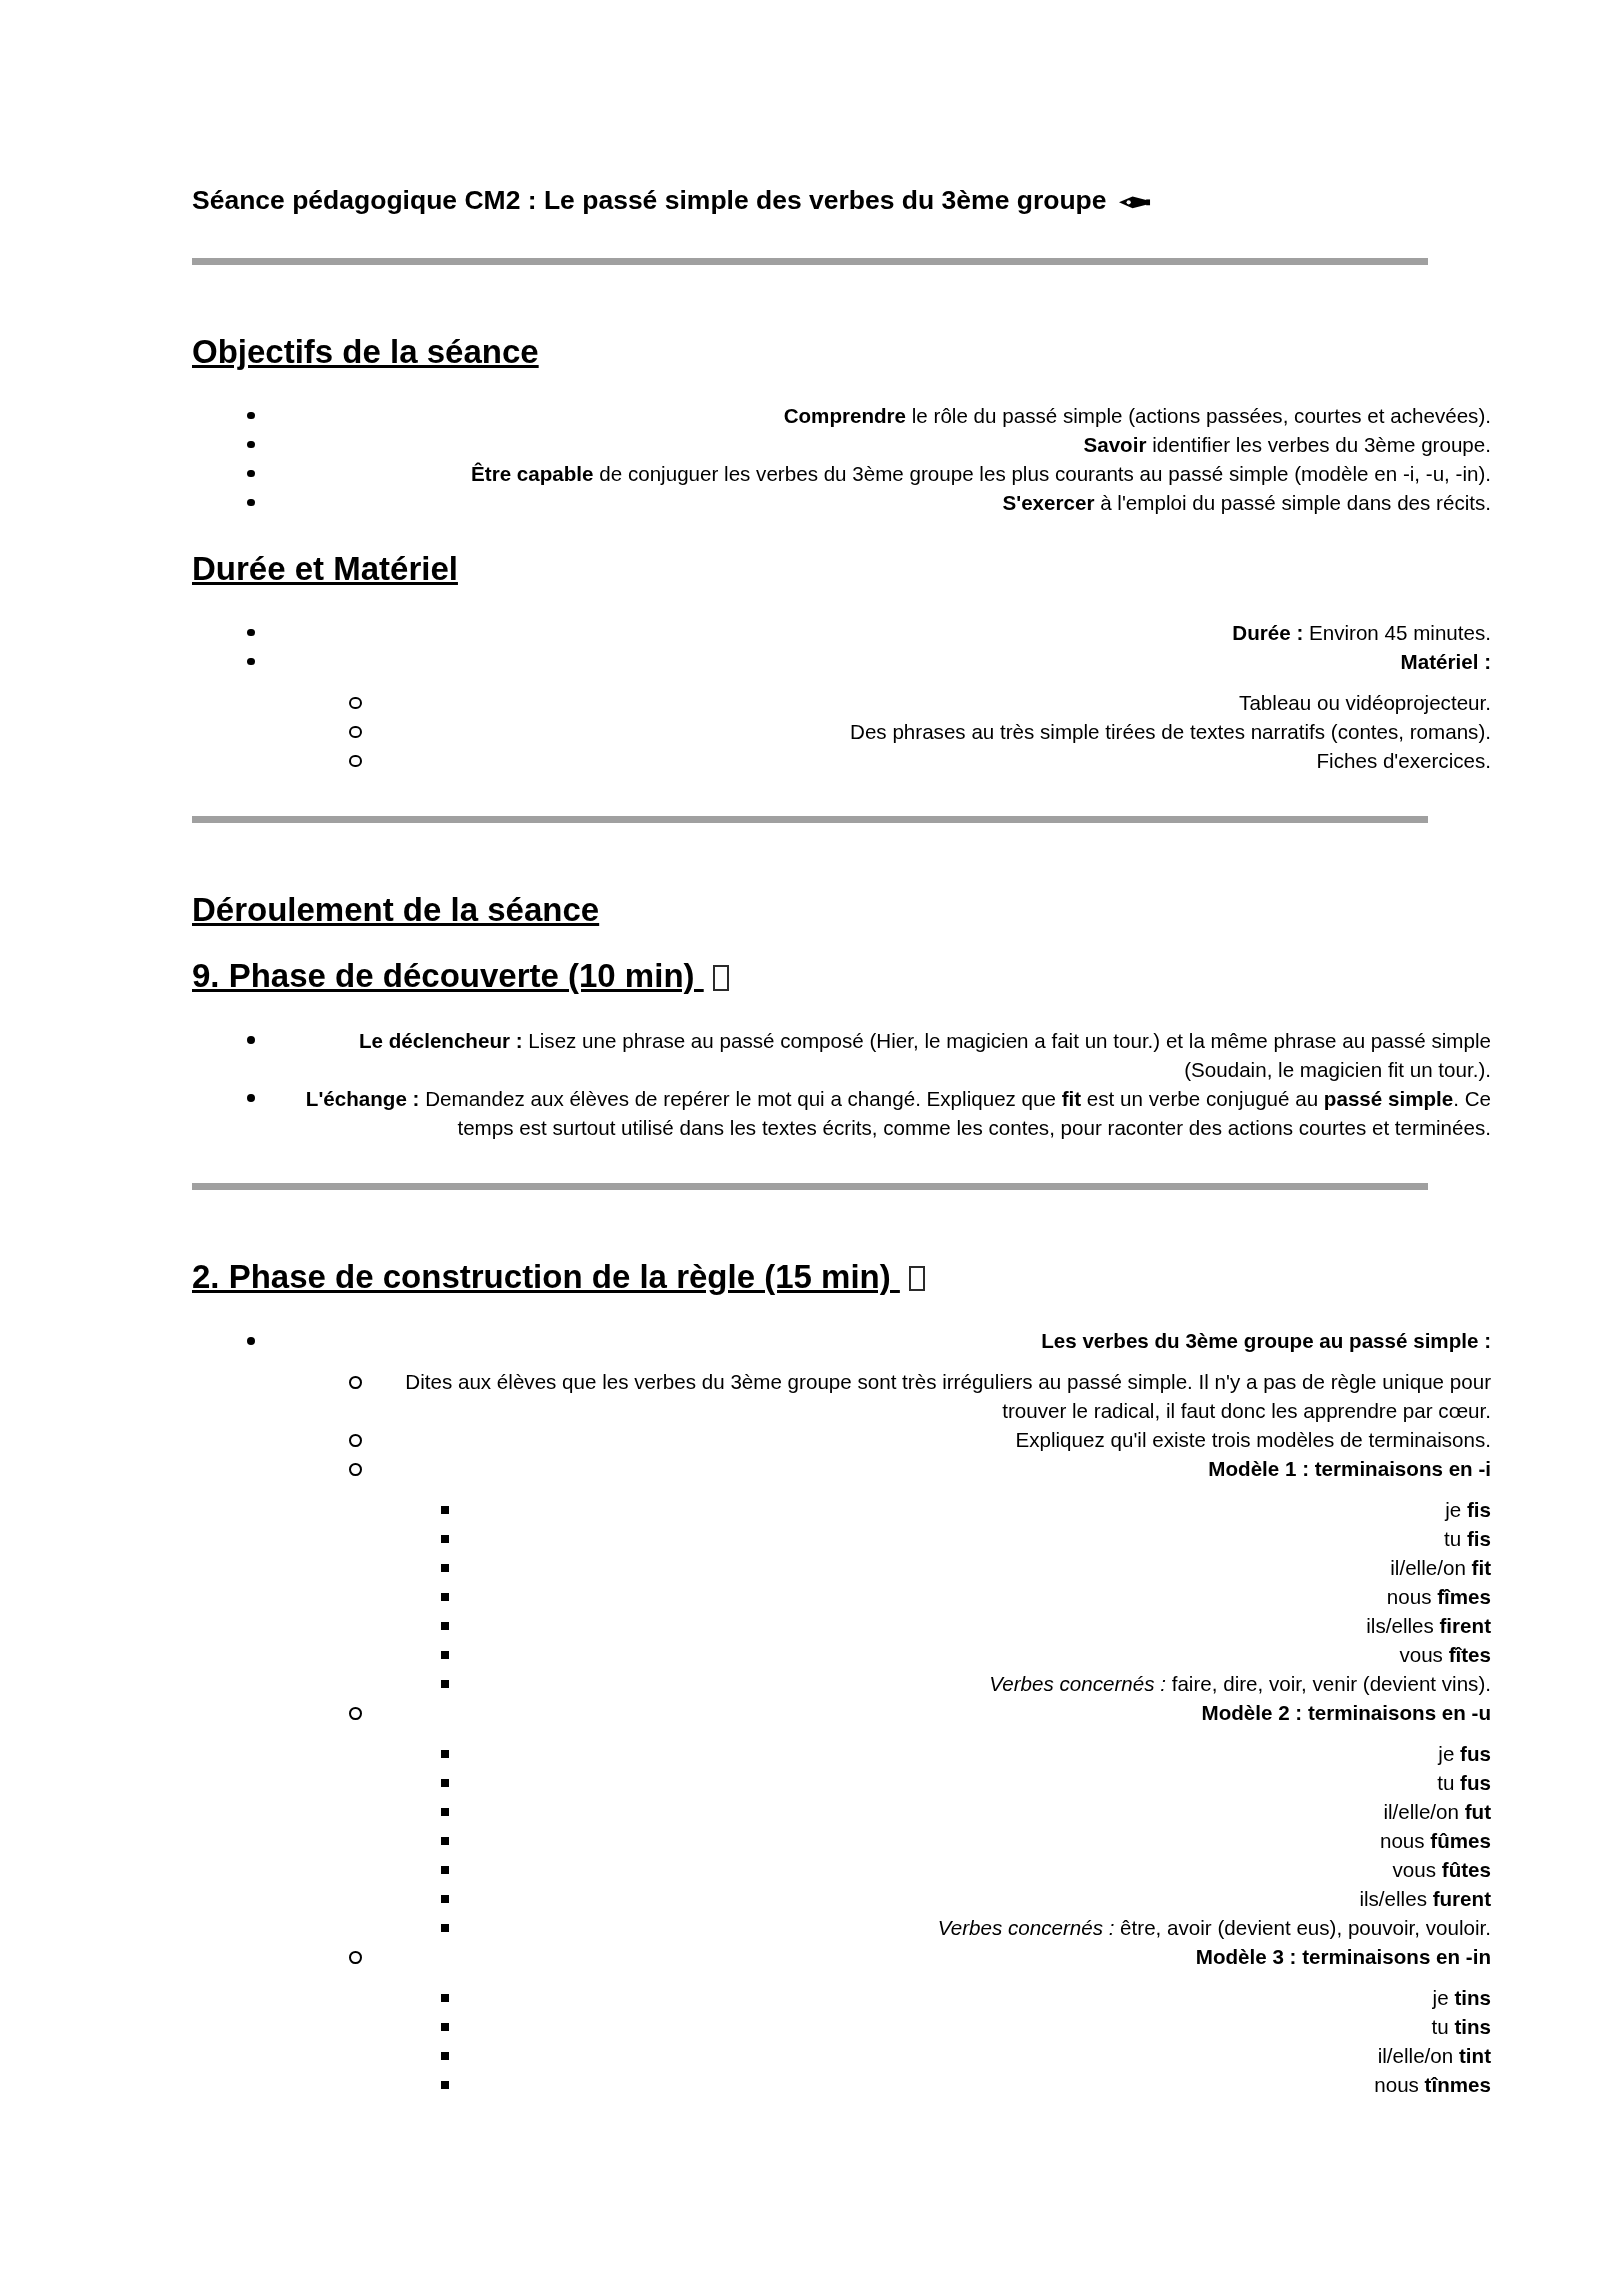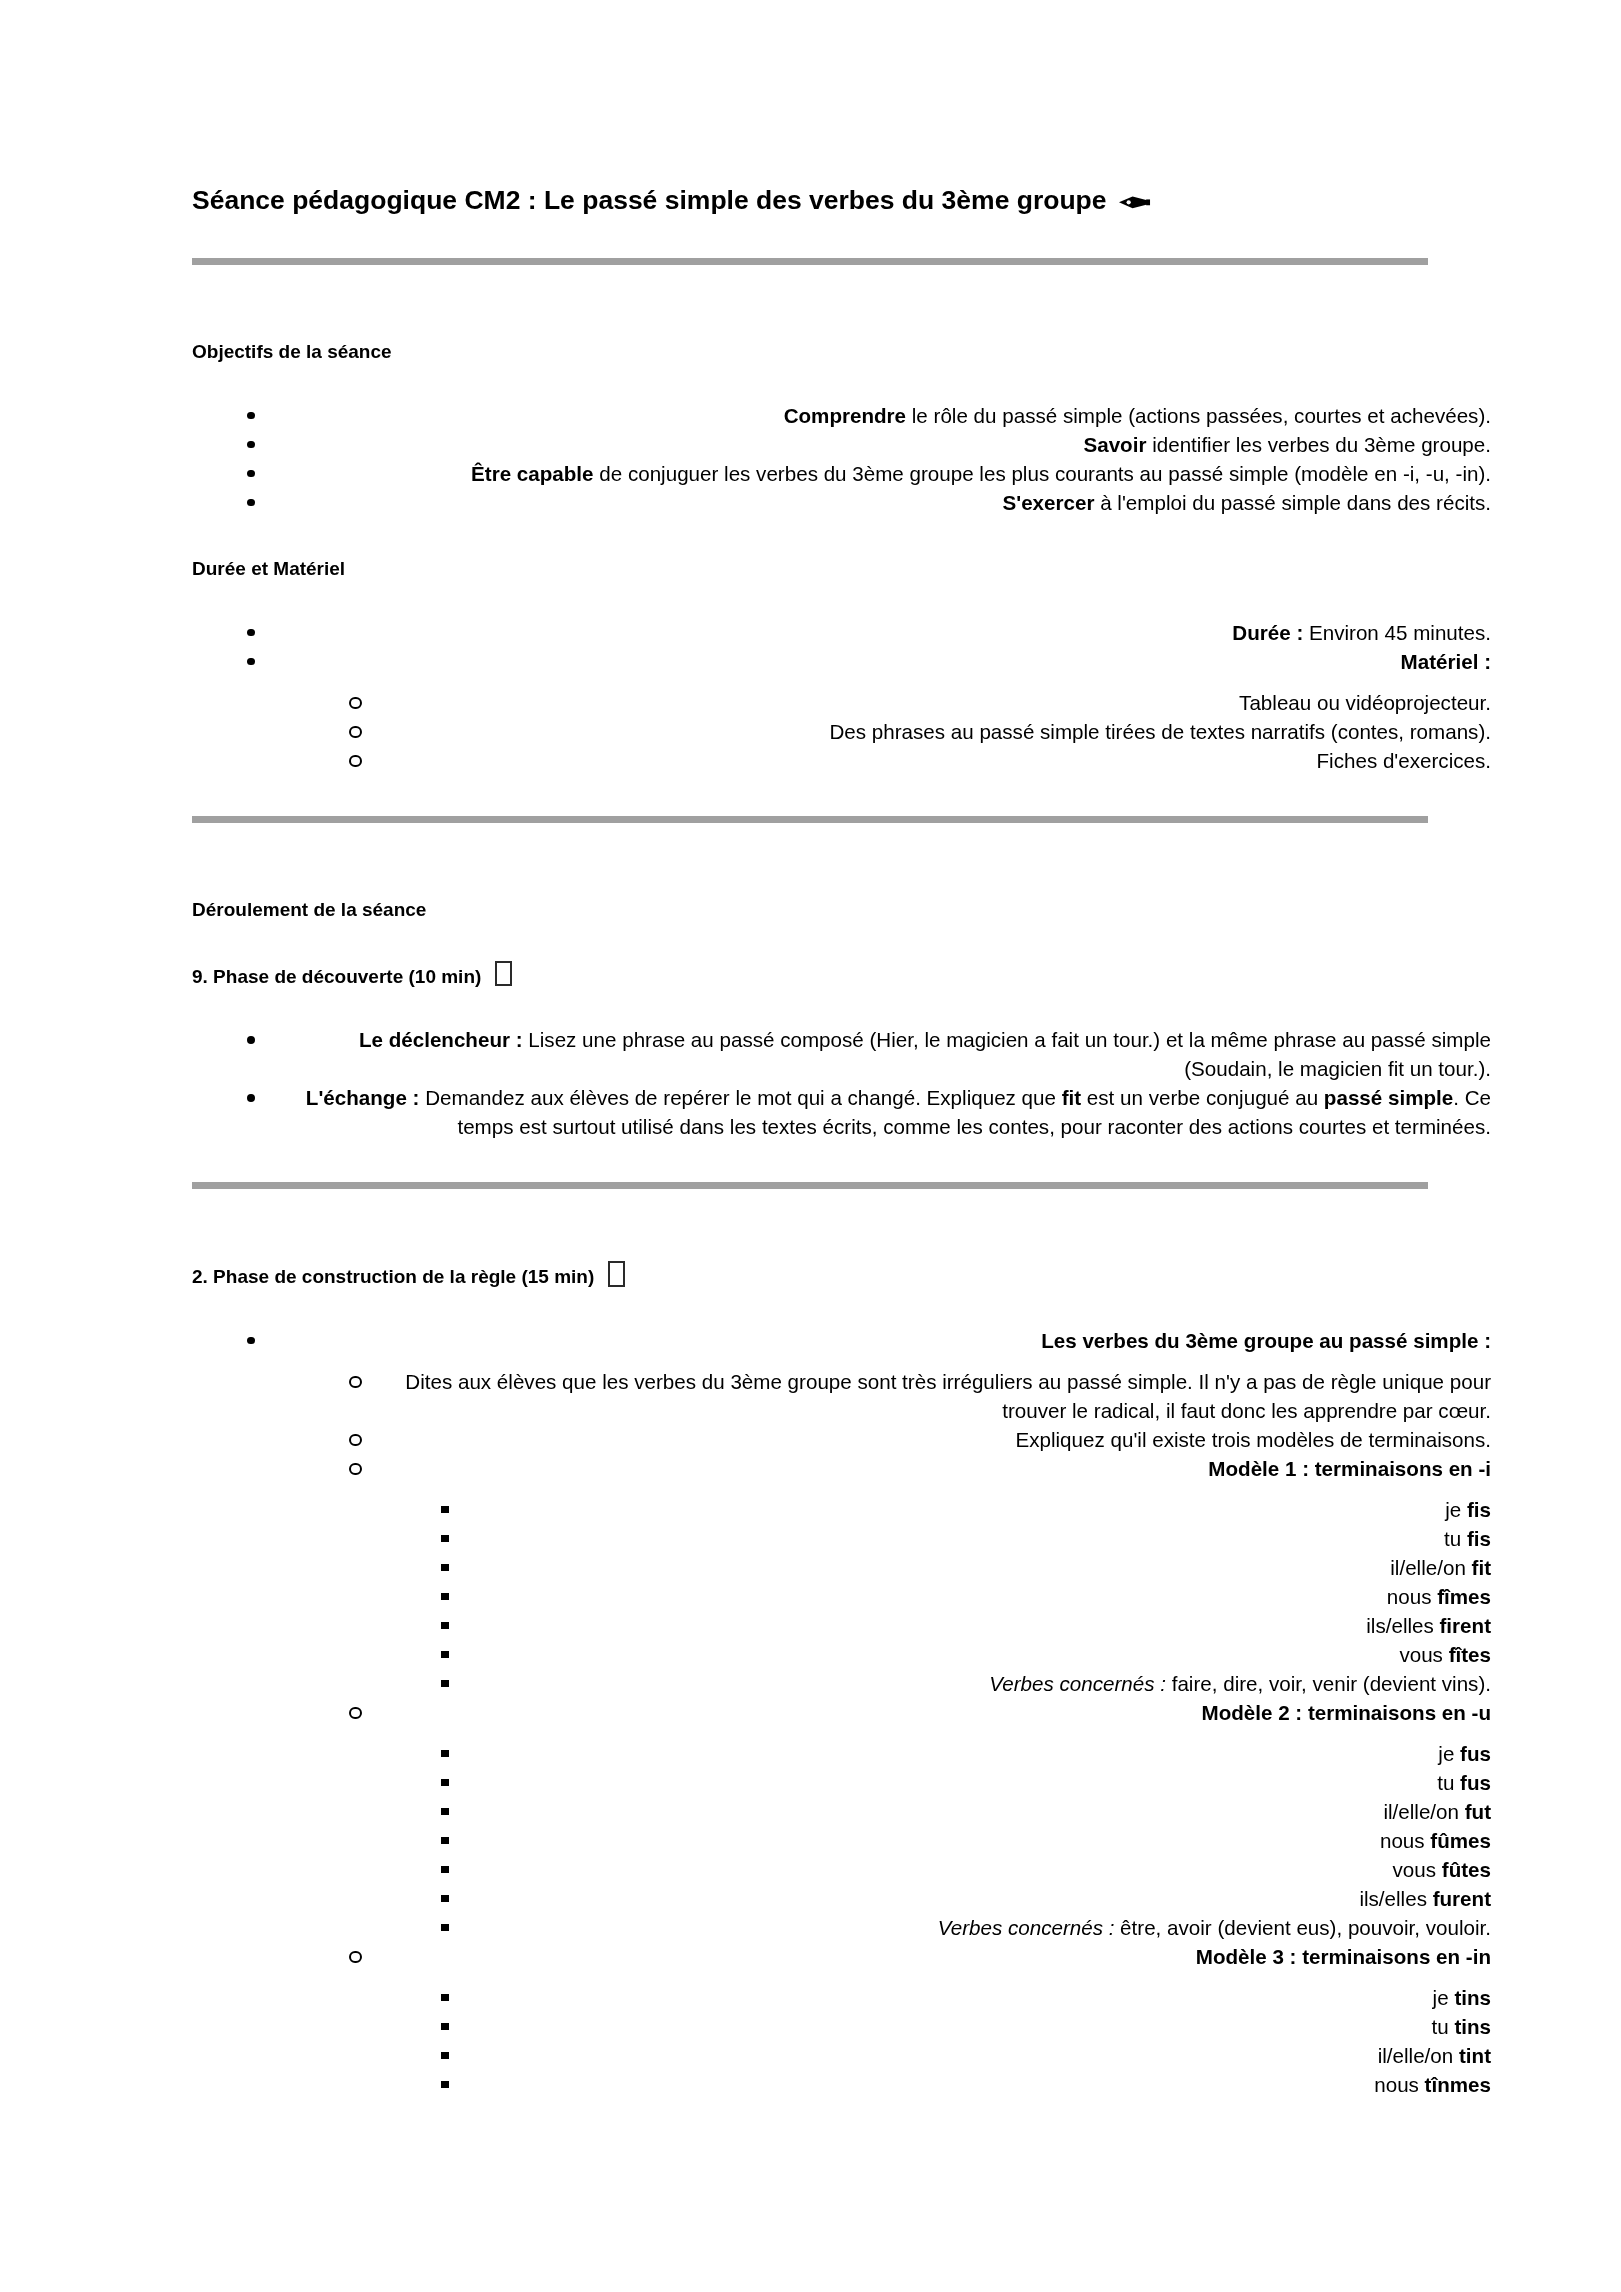--- a/index.html
+++ b/index.html
@@ -35,23 +35,24 @@
     vertical-align: -2px;
   }
   .rule {
     height: 6.9px;
     width: 1236px;
     background: #a0a0a0;
     margin-top: 41px;
   }
   .heading {
     margin: 37px 0 0 0;
-    font-size: 19px;
+    font-size: 33px;
     font-weight: bold;
     line-height: 29px;
+    text-decoration: underline;
   }
   .rule + .heading { margin-top: 72px; }
   .ul {
     list-style: none;
     margin: 35px 0 0 0;
     padding: 0 0 0 53px;
   }
   .ul .ul { margin-top: 12px; }
   .ul.depth1 { padding-left: 69px; }
   .ul.depth2 { padding-left: 47px; }
@@ -139,21 +140,21 @@
         </li>
         <li class="li">
           <span class="marker m0"></span>
           <div class="litext"><span class="seg-b">Matériel :</span><ul class="ul depth1">
               <li class="li">
                 <span class="marker m1"></span>
                 <div class="litext"><span>Tableau ou vidéoprojecteur.</span></div>
               </li>
               <li class="li">
                 <span class="marker m1"></span>
-                <div class="litext"><span>Des phrases au passé simple tirées de textes narratifs (contes, romans).</span></div>
+                <div class="litext"><span>Des phrases au très simple tirées de textes narratifs (contes, romans).</span></div>
               </li>
               <li class="li">
                 <span class="marker m1"></span>
                 <div class="litext"><span>Fiches d'exercices.</span></div>
               </li>
             </ul></div>
         </li>
       </ul>
       <div class="rule"></div>
       <h2 class="heading"><span class="seg-b">Déroulement de la séance</span></h2>

